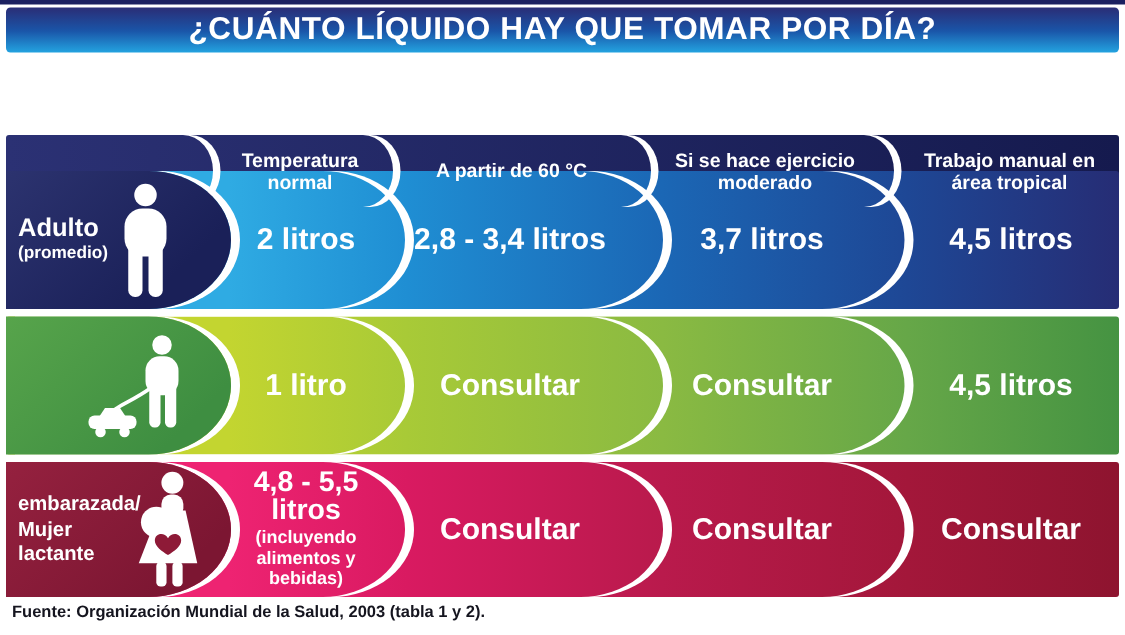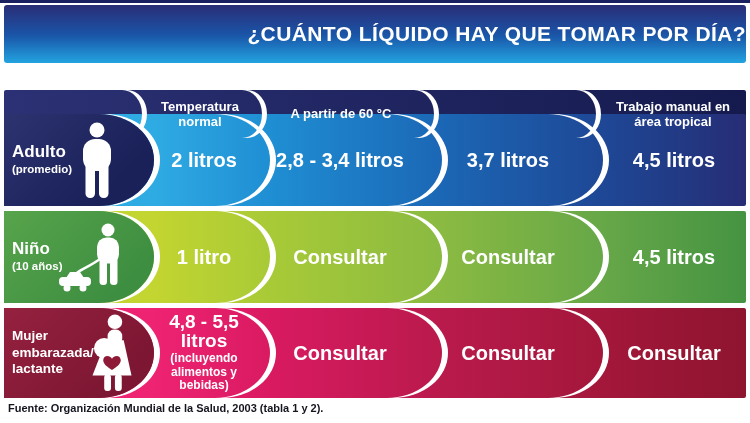--- a/index.html
+++ b/index.html
@@ -1,21 +1,21 @@
 <!DOCTYPE html>
 <html><head>
 <meta charset="utf-8">
 <style>
   html,body{margin:0;padding:0;background:#ffffff;}
   .page{position:relative;width:750px;height:423px;background:#ffffff;overflow:hidden;
         font-family:"Liberation Sans","DejaVu Sans",sans-serif;}
   .topline{position:absolute;top:0;left:0;right:0;height:3px;background:#1b2060;}
-  .titlebar{position:absolute;top:5px;left:4px;right:4px;height:58px;border-radius:3px;
+  .titlebar{position:absolute;top:5px;left:4px;right:4px;height:30px;border-radius:3px;
         background:linear-gradient(180deg,#2a2d76 0%,#1a55a8 52%,#23a3e0 100%);
-        display:flex;align-items:center;justify-content:flex-end;}
+        display:flex;align-items:center;justify-content:center;}
   .titlebar span{color:#ffffff;font-weight:bold;font-size:21px;letter-spacing:.4px;}
   .band{position:absolute;left:4px;right:4px;border-radius:2px;}
   .hband{top:62px;height:48px;background:linear-gradient(90deg,#2b3174 0%,#151a4e 100%);margin-top:28px;}
   .row1{top:114px;height:92px;background:linear-gradient(90deg,#2fabe3 20%,#1f8ed3 36%,#1b67b5 59%,#1e4795 81%,#262d75 100%);padding-left:12px;}
   .row2{top:211px;height:92px;background:linear-gradient(90deg,#c3d530 20%,#a8ca37 36%,#8aba42 59%,#66a748 81%,#459342 100%);}
   .row3{top:308px;height:90px;background:linear-gradient(90deg,#ee2372 20%,#d91a61 36%,#b91a4c 59%,#a3173a 81%,#8e142f 100%);}
   
   .arc{position:absolute;top:0;bottom:0;left:0;pointer-events:none;
        border-top-right-radius:55px 50%;border-bottom-right-radius:55px 50%;
        box-shadow:6px 0 0 #ffffff;z-index:4;}
@@ -71,20 +71,21 @@
     <span>¿CUÁNTO LÍQUIDO HAY QUE TOMAR POR DÍA?</span>
   </div>
 
   <div class="band hband">
     <div class="harc h4"></div>
     <div class="harc h3"></div>
     <div class="harc h2"></div>
     <div class="harc h1"></div>
     <div class="hcell hc1">Temperatura normal</div>
     <div class="hcell hc2">A partir de 60 °C</div>
+    <div class="hcell hc3">Si se hace ejercicio moderado</div>
     <div class="hcell hc4">Trabajo manual en área tropical</div>
   </div>
 
   <div class="band row1">
     <div class="arc a3"></div>
     <div class="arc a2"></div>
     <div class="arc a1"></div>
     <div class="labelpill lp1"></div>
     <div class="labeltext">
       <span class="l1">Adulto</span>
@@ -104,24 +105,20 @@
     <div class="cell c2">2,8 - 3,4 litros</div>
     <div class="cell c3">3,7 litros</div>
     <div class="cell c4">4,5 litros</div>
   </div>
 
   <div class="band row2">
     <div class="arc a3"></div>
     <div class="arc a2"></div>
     <div class="arc a1"></div>
     <div class="labelpill lp2"></div>
-    <div class="labeltext">
-      <span class="l1">Niño</span>
-      <span class="l2">(10 años)</span>
-    </div>
     <div class="icon ic2">
       <svg viewBox="0 0 76 72" xmlns="http://www.w3.org/2000/svg">
         <g fill="#ffffff">
           <circle cx="52" cy="9" r="6.5"></circle>
           <rect x="41" y="16.5" width="22" height="26" rx="9.5"></rect>
           <rect x="43.5" y="34" width="7.5" height="30" rx="3.5"></rect>
           <rect x="54" y="34" width="7.5" height="30" rx="3.5"></rect>
         </g>
         <path d="M44,38 C30,48 19,50 17,57" fill="none" stroke="#ffffff" stroke-width="2.5"></path>
         <g fill="#ffffff">
@@ -137,22 +134,22 @@
     <div class="cell c3">Consultar</div>
     <div class="cell c4">4,5 litros</div>
   </div>
 
   <div class="band row3">
     <div class="arc a3"></div>
     <div class="arc a2"></div>
     <div class="arc a1"></div>
     <div class="labelpill lp3"></div>
     <div class="labeltext small">
+      <span>embarazada/</span>
       <span>Mujer</span>
-      <span>embarazada/</span>
       <span>lactante</span>
     </div>
     <div class="icon ic3">
       <svg viewBox="0 0 52 80" xmlns="http://www.w3.org/2000/svg">
         <g fill="#ffffff">
           <circle cx="29" cy="8" r="7.5"></circle>
           <rect x="21.5" y="16" width="15" height="16" rx="6.5"></rect>
           <circle cx="18" cy="35" r="10.5"></circle>
           <polygon points="20,27 38,27 46,63 6,63"></polygon>
           <rect x="18" y="62" width="7" height="17" rx="3"></rect>

